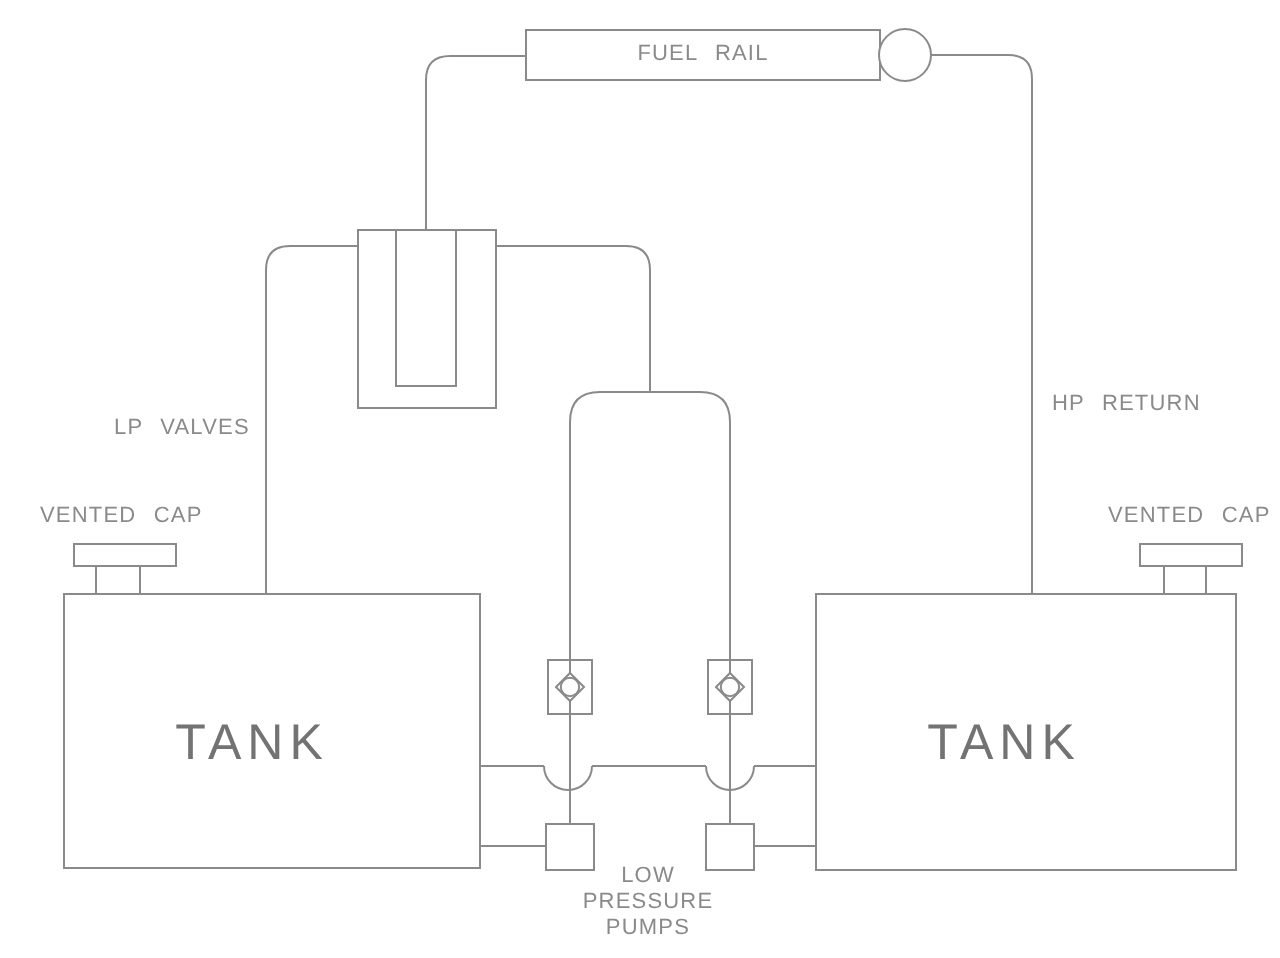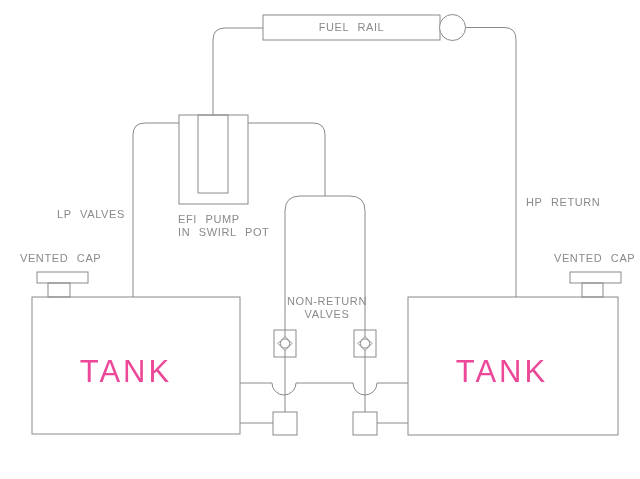--- a/index.html
+++ b/index.html
@@ -29,22 +29,22 @@
     word-spacing: 5px;
     white-space: nowrap;
     line-height: 13px;
   }
   .lbl.center {
     transform: translateX(-50%);
     text-align: center;
   }
   .tank-label {
     position: absolute;
-    color: #ec4899;
-    font-size: 31px;
+    color: #737373;
+    font-size: 25px;
     letter-spacing: 3px;
     transform: translate(-50%, -50%);
     white-space: nowrap;
   }
   .rail-label-box {
     position: absolute;
     left: 263px;
     top: 15px;
     width: 177px;
     height: 25px;
@@ -108,32 +108,29 @@
   </svg>
 
   <div class="rail-label-box">
     <span class="lbl" style="position:static">FUEL RAIL</span>
   </div>
 
   <div class="lbl" style="left:57px; top:208px">LP VALVES</div>
 
   <div class="lbl" style="left:526px; top:196px">HP RETURN</div>
 
-  <div class="lbl" style="left:178px; top:213px">
-    <div>EFI PUMP</div>
-    <div>IN SWIRL POT</div>
-  </div>
 
   <div class="lbl" style="left:20px; top:252px">VENTED CAP</div>
 
   <div class="lbl" style="left:554px; top:252px">VENTED CAP</div>
 
-  <div class="lbl center" style="left:327px; top:295px">
-    <div>NON-RETURN</div>
-    <div>VALVES</div>
-  </div>
 
   <div class="tank-label" style="left:126px; top:372px">TANK</div>
 
   <div class="tank-label" style="left:502px; top:372px">TANK</div>
 
+  <div class="lbl center" style="left:324px; top:432px">
+    <div>LOW</div>
+    <div>PRESSURE</div>
+    <div>PUMPS</div>
+  </div>
 
 </div>
 
 </body></html>

